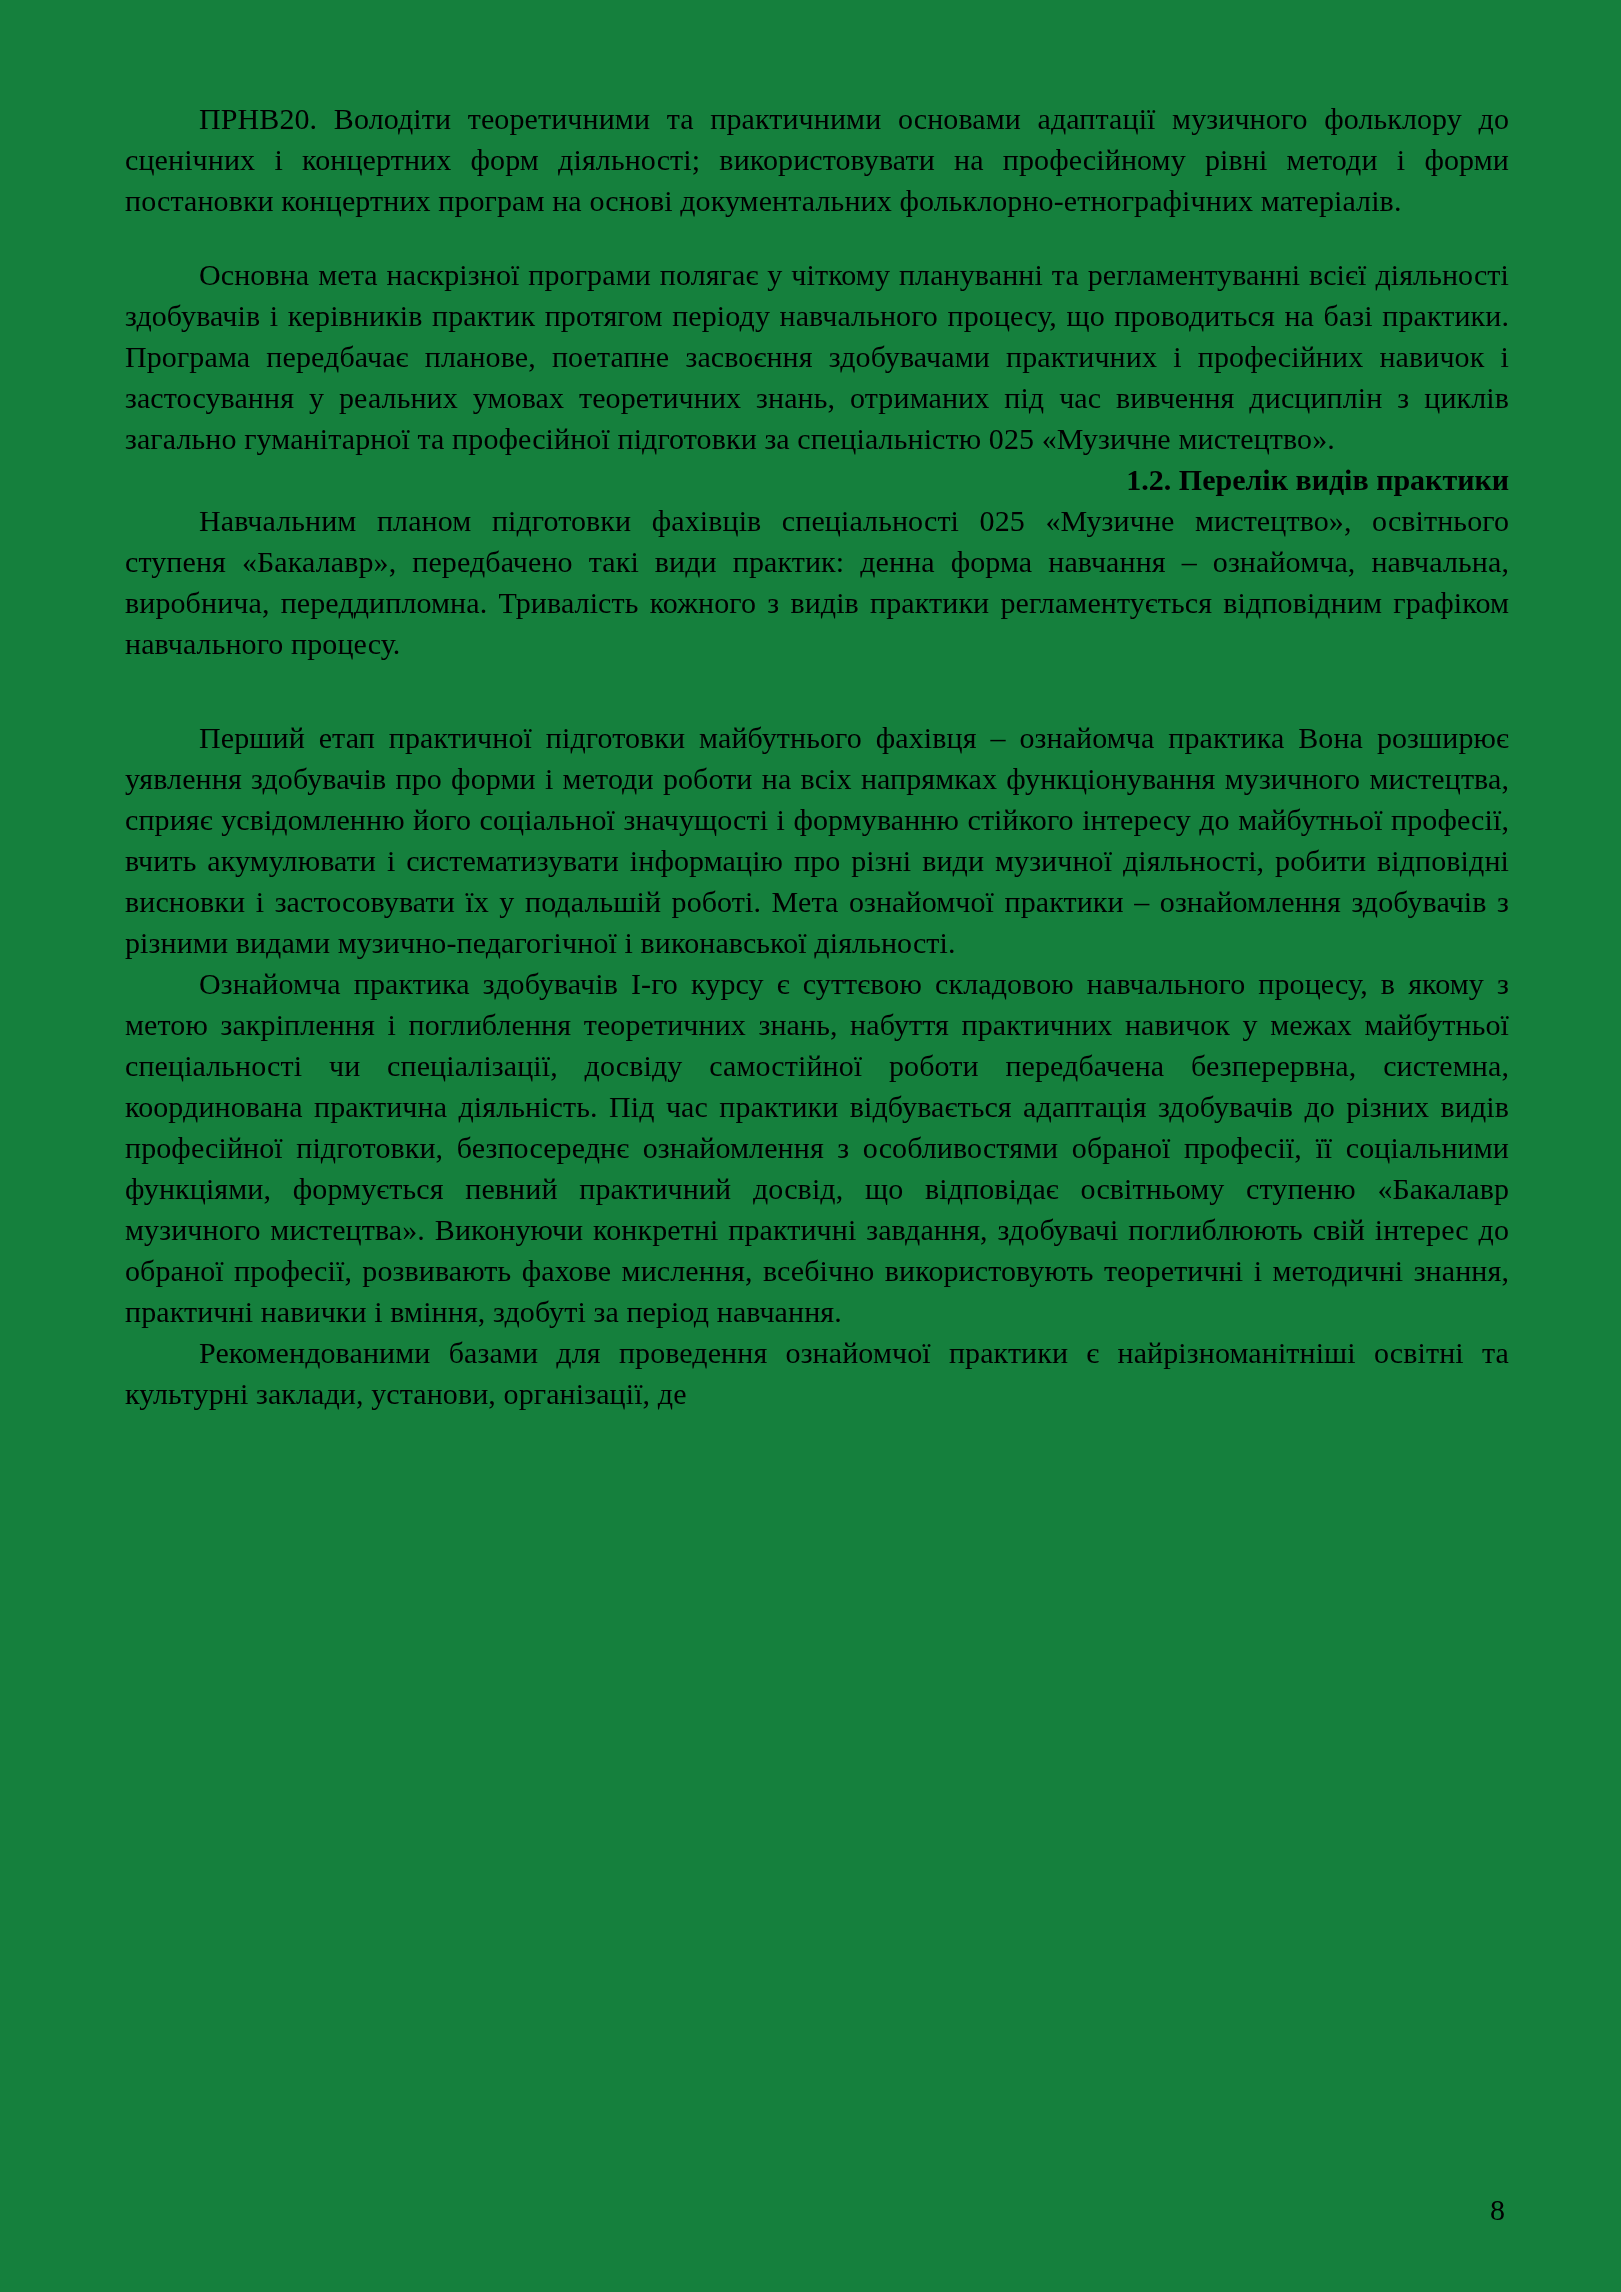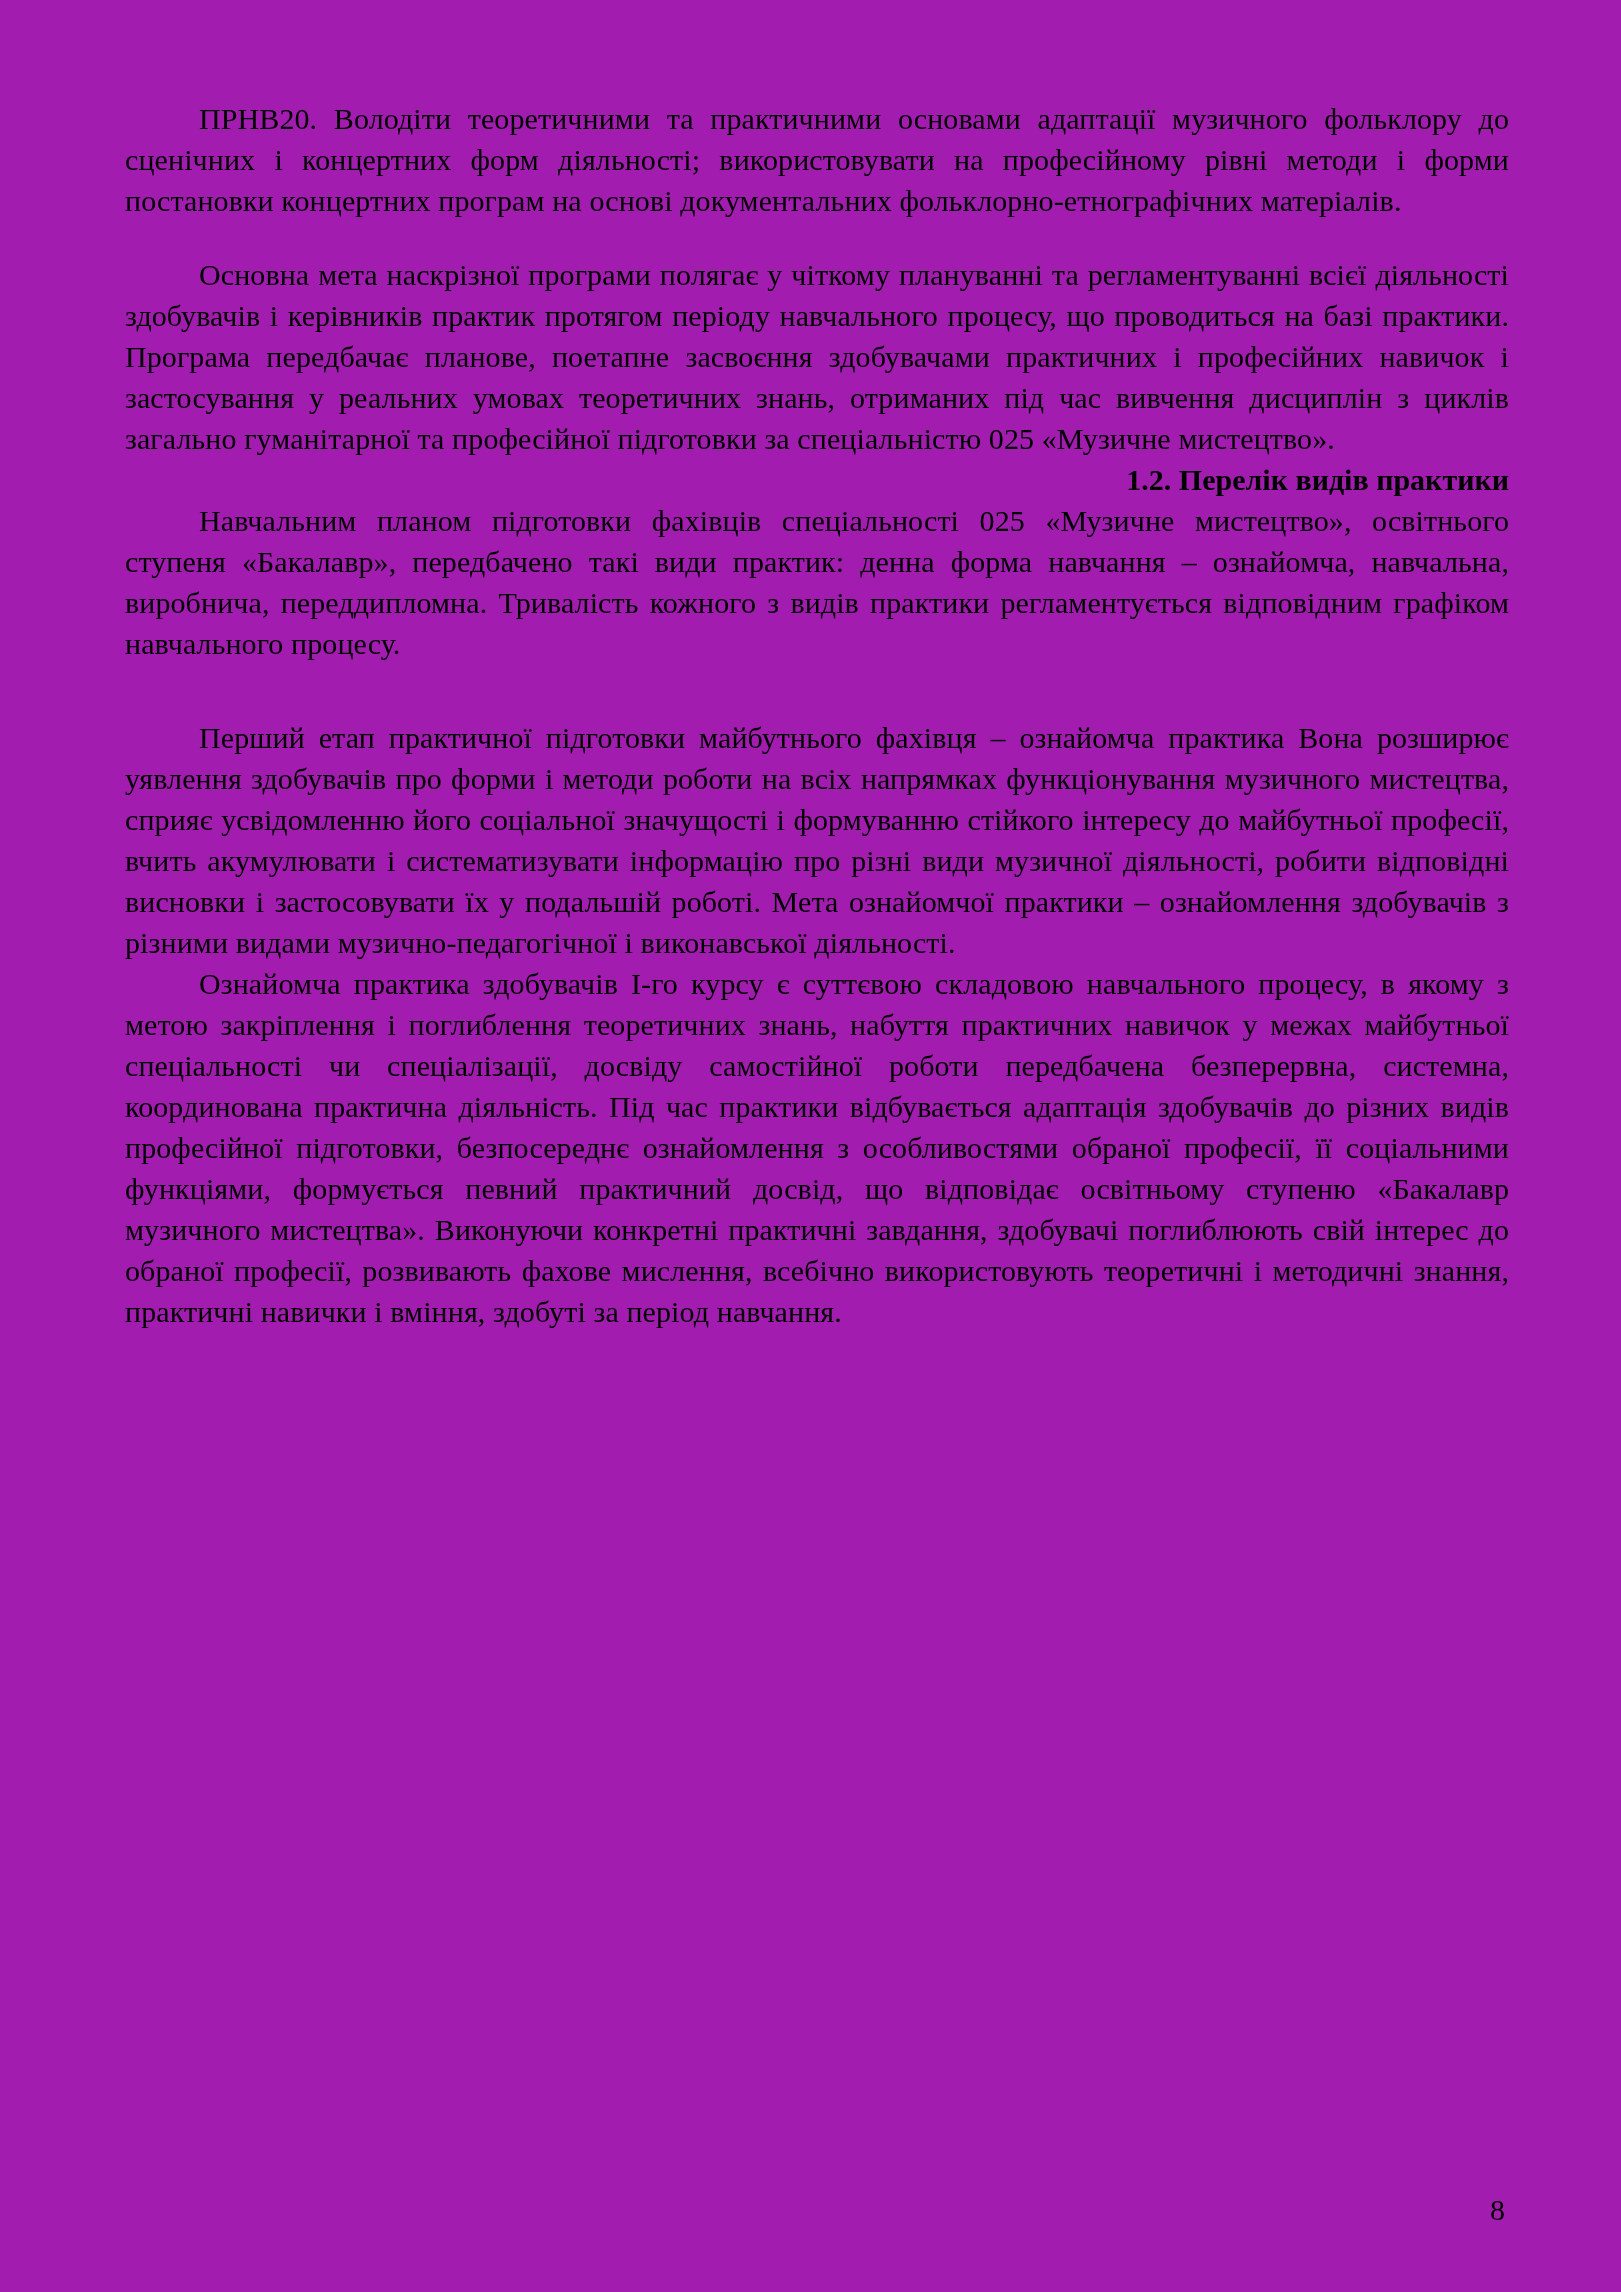--- a/index.html
+++ b/index.html
@@ -4,21 +4,21 @@
 <style>
   html, body {
     margin: 0;
     padding: 0;
     background: #ffffff;
   }
   .page {
     position: relative;
     width: 1621px;
     height: 2293px;
-    background: #a21caf;
+    background: #15803d;
     box-sizing: border-box;
     padding: 98px 116px 59px 125px;
     font-family: "Liberation Serif", "DejaVu Serif", serif;
     color: #000000;
   }
   .content {
     width: 1384px;
   }
   p.body-par {
     margin: 0;
@@ -69,18 +69,19 @@
 
     <div class="gap-md"></div>
 
 
     <div class="gap-sm"></div>
 
     <p class="body-par indent"><span>Перший етап практичної підготовки майбутнього фахівця – </span><b>ознайомча практика</b><span> Вона розширює уявлення здобувачів про форми і методи роботи на всіх напрямках функціонування музичного мистецтва, сприяє усвідомленню його соціальної значущості і формуванню стійкого інтересу до майбутньої професії, вчить акумулювати і систематизувати інформацію про різні види музичної діяльності, робити відповідні висновки і застосовувати їх у подальшій роботі. </span><b>Мета</b><span> ознайомчої практики – ознайомлення здобувачів з різними видами музично-педагогічної і виконавської діяльності.</span></p>
 
     <p class="body-par indent">Ознайомча практика здобувачів І-го курсу є суттєвою складовою навчального процесу, в якому з метою закріплення і поглиблення теоретичних знань, набуття практичних навичок у межах майбутньої спеціальності чи спеціалізації, досвіду самостійної роботи передбачена безперервна, системна, координована практична діяльність. Під час практики відбувається адаптація здобувачів до різних видів професійної підготовки, безпосереднє ознайомлення з особливостями обраної професії, її соціальними функціями, формується певний практичний досвід, що відповідає освітньому ступеню «Бакалавр музичного мистецтва». Виконуючи конкретні практичні завдання, здобувачі поглиблюють свій інтерес до обраної професії, розвивають фахове мислення, всебічно використовують теоретичні і методичні знання, практичні навички і вміння, здобуті за період навчання.</p>
 
+    <p class="body-par indent">Рекомендованими базами для проведення ознайомчої практики є найрізноманітніші освітні та культурні заклади, установи, організації, де</p>
 
   </div>
 
   <div class="page-number">8</div>
 </div>
 
 
 </body></html>

